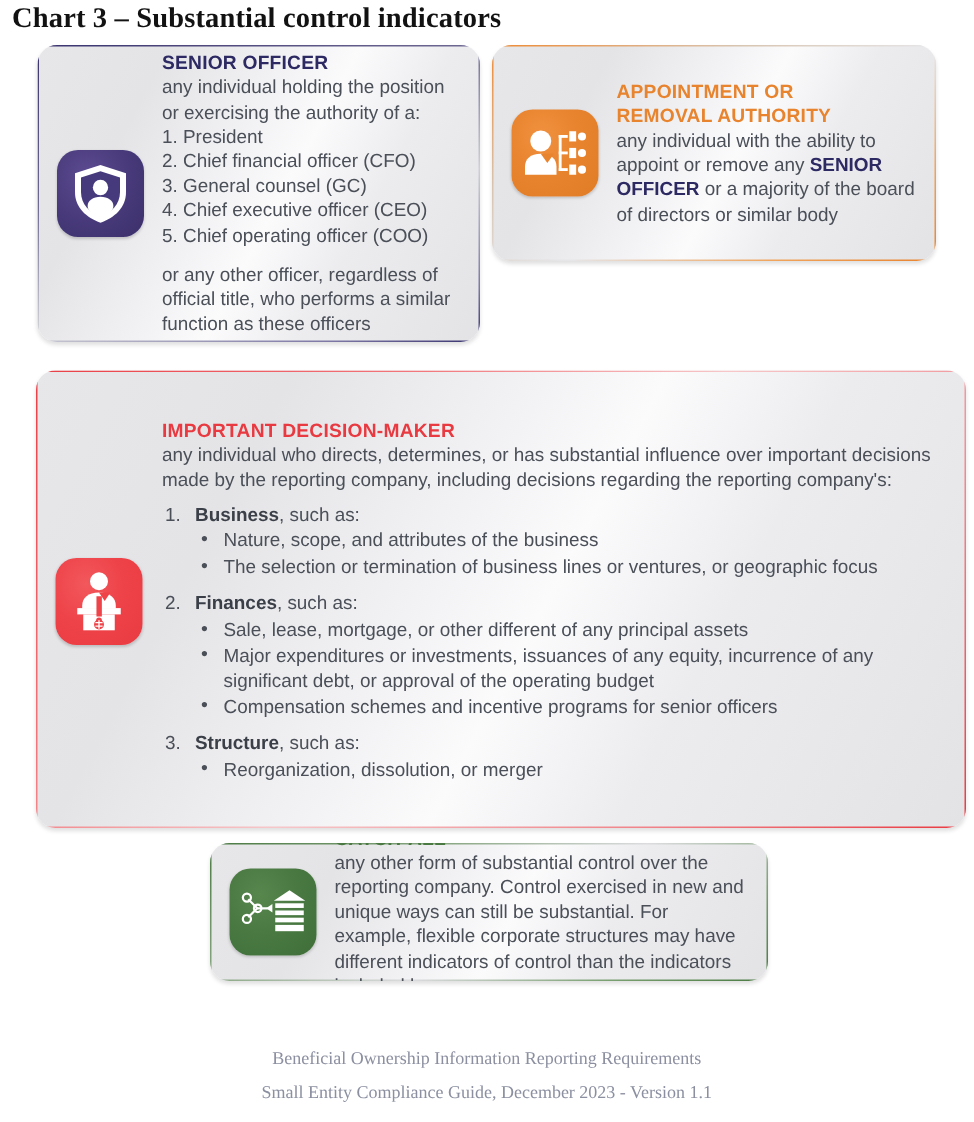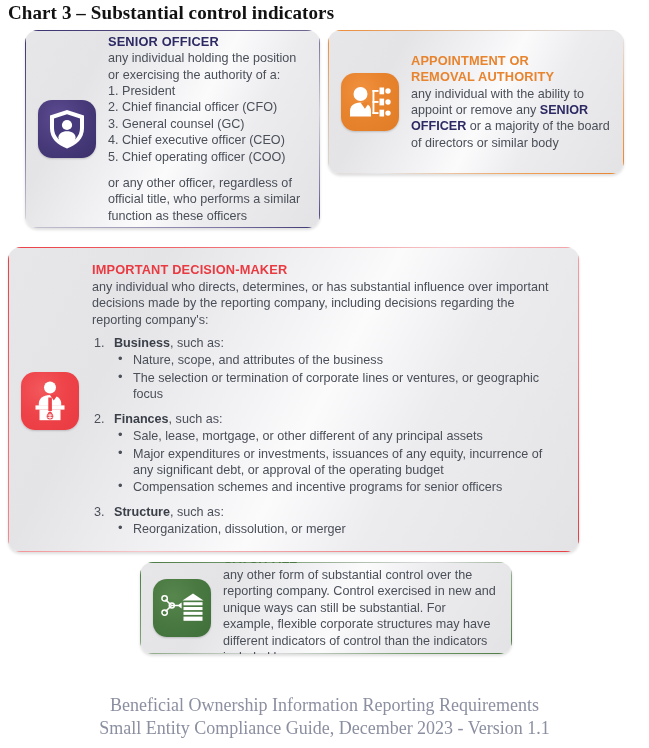--- a/index.html
+++ b/index.html
@@ -152,21 +152,21 @@
   .plain-list li { white-space: nowrap; }
 
   
   .footer {
     position: absolute;
     left: 0;
     right: 0;
     bottom: 8px;
     text-align: center;
     font-family: "Liberation Serif", serif;
-    font-size: 18px;
+    font-size: 12px;
     line-height: 23px;
     color: #8b8fa0;
   }
 </style>
 </head>
 <body>
 
 <div class="page-title">Chart 3 – Substantial control indicators</div>
 
 <div class="card" style="left:25px; top:30px; width:295px; height:198px;">
@@ -219,21 +219,21 @@
     <div class="card-text">
       <div class="card-heading h-orange">APPOINTMENT OR</div>
       <div class="card-heading h-orange">REMOVAL AUTHORITY</div>
       <div>
         <span>any individual with the ability to appoint or remove any </span><span class="inline-strong">SENIOR OFFICER</span><span> or a majority of the board of directors or similar body</span>
       </div>
     </div>
   </div>
 </div>
 
-<div class="card" style="left:8px; top:247px; width:571px; height:305px;">
+<div class="card" style="left:24px; top:247px; width:620px; height:305px;">
   <div class="card-border" style="border:1.6px solid; border-image: linear-gradient(135deg, #ea3f46 0%, #f2787d 28%, #f6c7c9 50%, #f08086 78%, #e93a41 100%) 1; border-radius:13px;"></div>
   <div class="card-inner" style="padding:12px 14px 10px 13px;">
     <div class="icon-tile tile-red">
       <svg width="40" height="42" viewBox="0 0 40 42" aria-hidden="true">
         <circle cx="20" cy="7.5" r="6" fill="#ffffff"></circle>
         <path d="M20 15 c-7.2 0-11.2 3.6-11.2 8.6 l0 2.2 22.4 0 0-2.2 C31.2 18.6 27.2 15 20 15 z" fill="#ffffff"></path>
         <path d="M20 15 l3.8 5.6 3.8-5.6 z" fill="#ee4349"></path>
         <rect x="5.5" y="25.4" width="29" height="4.2" fill="#ffffff"></rect>
         <rect x="9.5" y="29.6" width="21" height="10.6" fill="#ffffff"></rect>
         <rect x="18.3" y="17.5" width="3.6" height="13.5" fill="#ee4349"></rect>
@@ -246,21 +246,21 @@
     <div class="card-text" style="padding-left:13px;">
       <div class="card-heading h-red">IMPORTANT DECISION-MAKER</div>
       <div>any individual who directs, determines, or has substantial influence over important decisions made by the reporting company, including decisions regarding the reporting company's:</div>
 
       <ol class="num">
         <li>
           <span class="num-marker">1.</span>
           <span class="t-strong">Business</span><span>, such as:</span>
           <ul class="bul">
             <li>Nature, scope, and attributes of the business</li>
-            <li>The selection or termination of corporate lines or ventures, or geographic focus</li>
+            <li>The selection or termination of business lines or ventures, or geographic focus</li>
           </ul>
         </li>
         <li>
           <span class="num-marker">2.</span>
           <span class="t-strong">Finances</span><span>, such as:</span>
           <ul class="bul">
             <li>Sale, lease, mortgage, or other different of any principal assets</li>
             <li>Major expenditures or investments, issuances of any equity, incurrence of any significant debt, or approval of the operating budget</li>
             <li>Compensation schemes and incentive programs for senior officers</li>
           </ul>

